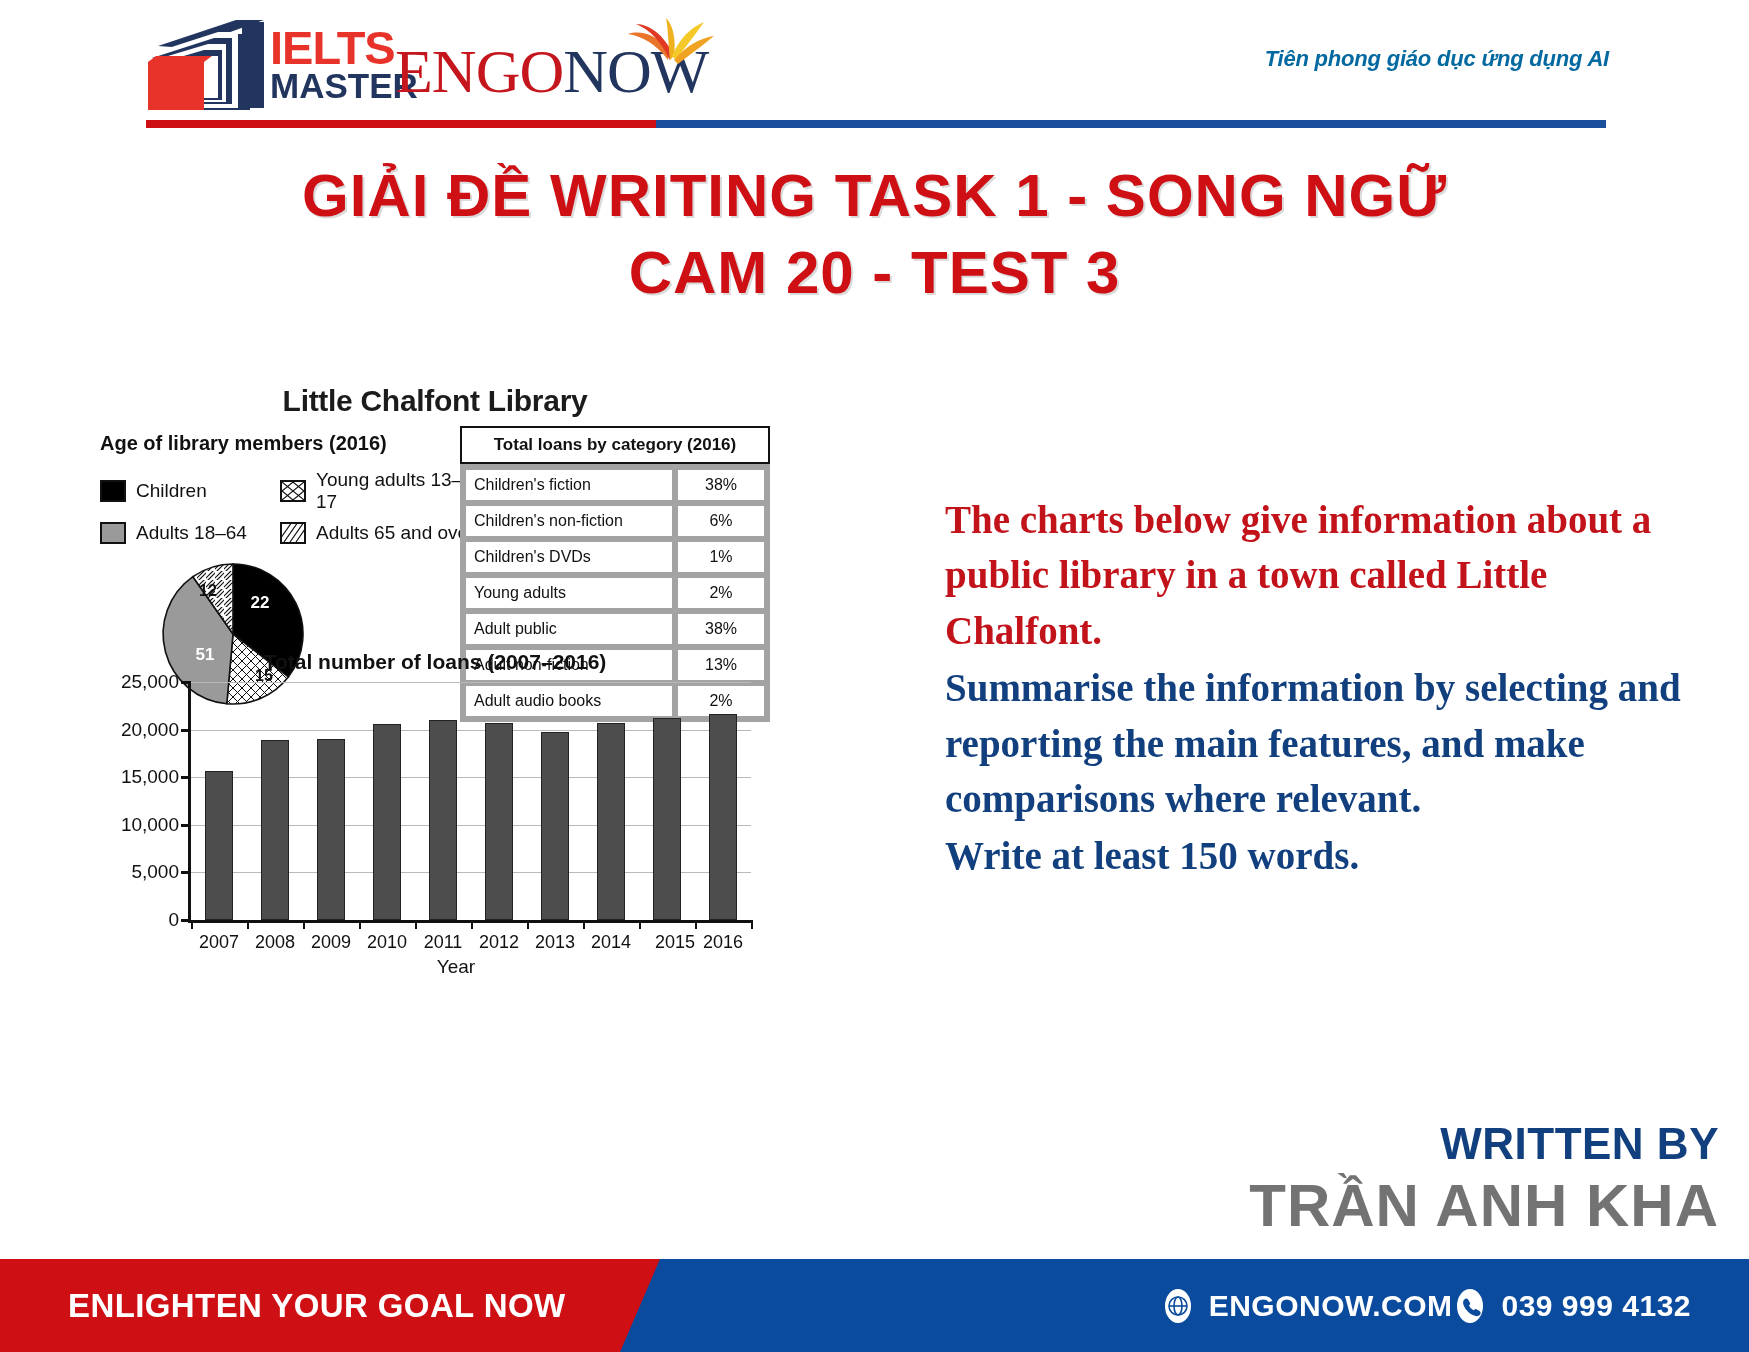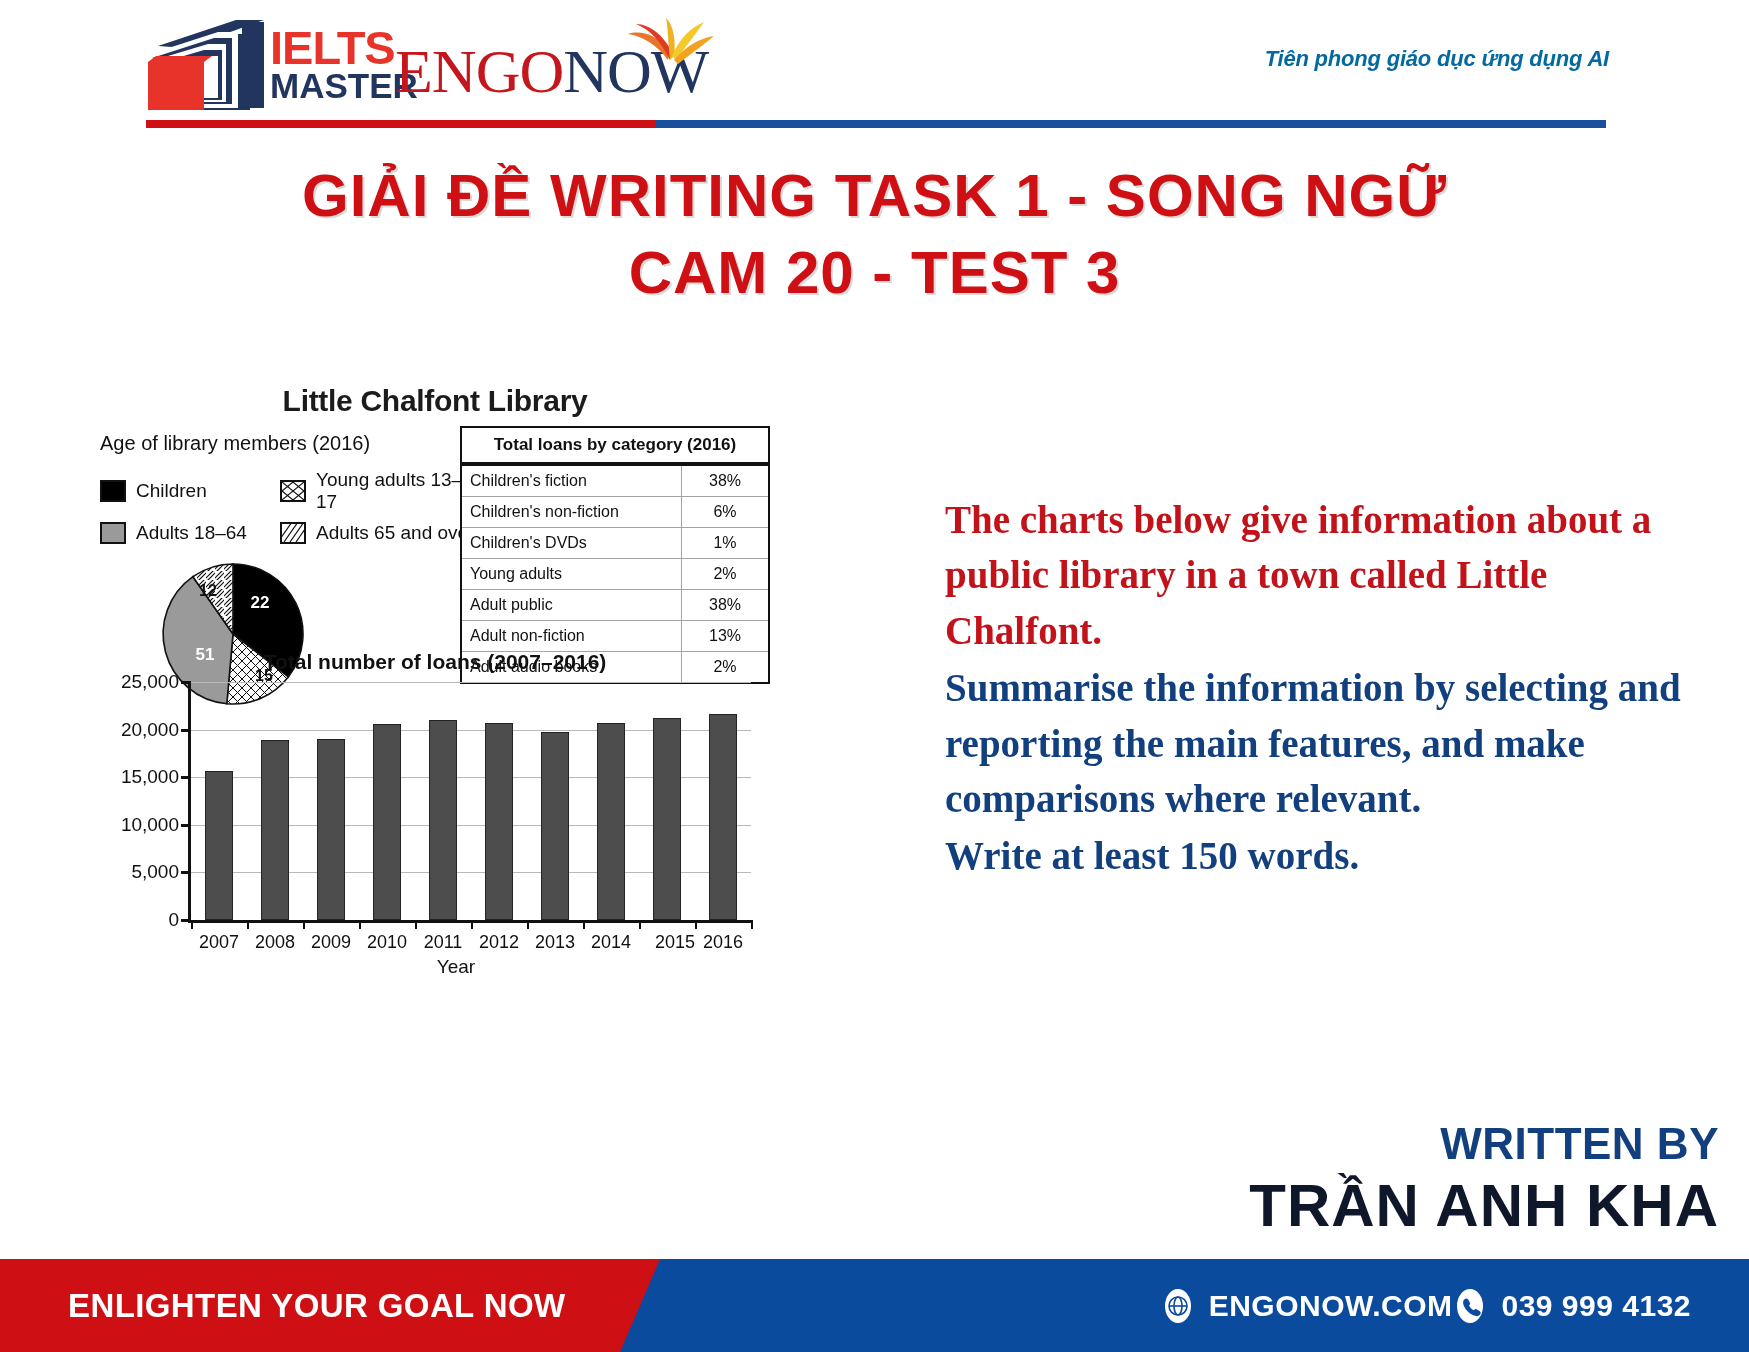--- a/index.html
+++ b/index.html
@@ -54,40 +54,40 @@
   
   #figure { position:absolute; left:60px; top:378px; width:750px; height:630px; }
 
   #fig-title {
     text-align:center; font-size:30px; font-weight:bold; color:#1b1b1b;
     font-family:"Liberation Sans", sans-serif; letter-spacing:-0.3px;
     margin-top:6px;
   }
 
   #pie-panel { position:absolute; left:40px; top:54px; width:410px; }
-  #pie-title { font-size:20px; font-weight:normal; color:#111; margin-bottom:14px; }
+  #pie-title { font-size:20px; font-weight:bold; color:#111; margin-bottom:14px; }
 
   .legend-grid { display:grid; grid-template-columns:180px 200px; row-gap:9px; }
   .legend-item { display:flex; align-items:center; font-size:19px; color:#111; }
   .swatch { width:26px; height:22px; border:2px solid #111; margin-right:10px; box-sizing:border-box; flex:0 0 auto; }
   .sw-black { background:#000; }
   .sw-grey  { background:#9a9a9a; }
   .sw-cross { background:#fff; }
   .sw-diag  { background:#fff; }
 
   #pie-wrap { position:relative; width:190px; height:145px; margin-top:14px; margin-left:38px; }
 
   #table-panel { position:absolute; left:400px; top:48px; width:320px; }
   #loans-table { border:2px solid #111; border-collapse:collapse; width:310px; background:#fff; }
   #loans-table caption {
     caption-side:top; font-size:17px; font-weight:bold; color:#111;
     padding:7px 0 7px 0; border:2px solid #111; border-bottom:2px solid #111;
     background:#fff;
   }
-  #loans-table td { border:1px solid #a3a3a3; font-size:16px; color:#111; padding:4px 8px; height:22px; }
+  #loans-table td { border:6px solid #a3a3a3; font-size:16px; color:#111; padding:4px 8px; height:22px; }
   #loans-table td.val { text-align:center; width:70px; border-left:1px solid #222; }
 
   #bar-panel { position:absolute; left:0px; top:272px; width:750px; height:350px; }
   #bar-title { text-align:center; font-size:21px; font-weight:bold; color:#111; margin-bottom:4px; }
   #plot { position:relative; left:128px; top:4px; width:560px; height:238px; border-left:3px solid #111; border-bottom:3px solid #111; box-sizing:content-box; }
   .gridline { position:absolute; left:0; width:100%; height:1px; background:#b9b9b9; }
   .ytick-label { position:absolute; right:100%; margin-right:12px; font-size:19px; color:#111; transform:translateY(-50%); white-space:nowrap; }
   .ytick-mark { position:absolute; right:100%; width:10px; height:3px; background:#111; transform:translateY(-1px); }
   .bar { position:absolute; bottom:0; width:28px; background:#4d4d4d; border:1px solid #222; box-sizing:border-box; }
   .xtick { position:absolute; top:100%; width:2px; height:9px; background:#111; }
@@ -102,21 +102,21 @@
     font-size:39px;
     line-height:1.42;
     margin:0;
   }
   .p-red { color:#C2131B; }
   .p-blue { color:#12407F; margin-top:2px; }
 
   
   #written { position:absolute; right:30px; top:1120px; text-align:right; }
   #written-by { font-size:44px; font-weight:bold; color:#12407F; letter-spacing:0.5px; font-family:"Liberation Sans", sans-serif; line-height:1.1; }
-  #author { font-size:60px; font-weight:bold; color:#0f172a; letter-spacing:1px; font-family:"Liberation Sans", sans-serif; line-height:1.12; margin-top:4px; }
+  #author { font-size:60px; font-weight:bold; color:#737373; letter-spacing:1px; font-family:"Liberation Sans", sans-serif; line-height:1.12; margin-top:4px; }
 
   
   #footer { position:absolute; left:0; bottom:0; width:1749px; height:93px; background:#0B4B9E; overflow:hidden; }
   #footer-red {
     position:absolute; left:0; top:0; height:93px; width:740px;
     background:#CE1015;
     border-top-right-radius:0;
     clip-path: polygon(0 0, 660px 0, 620px 93px, 0 93px);
   }
   #footer-slogan {

